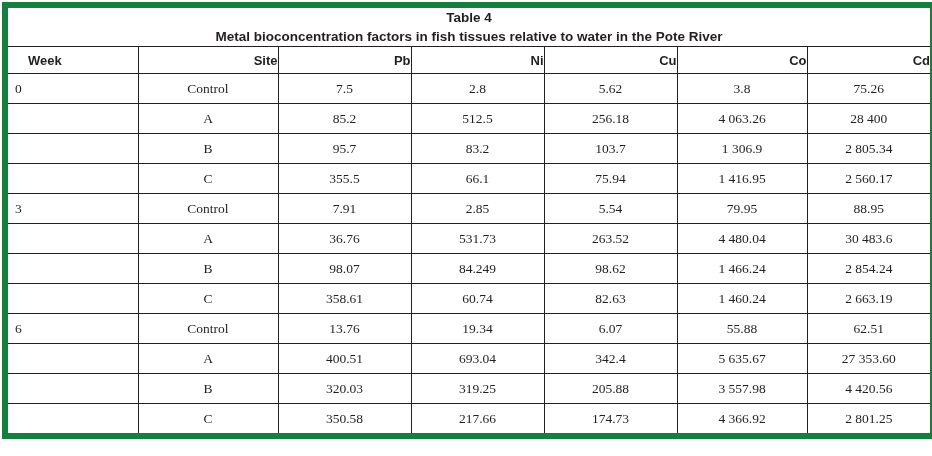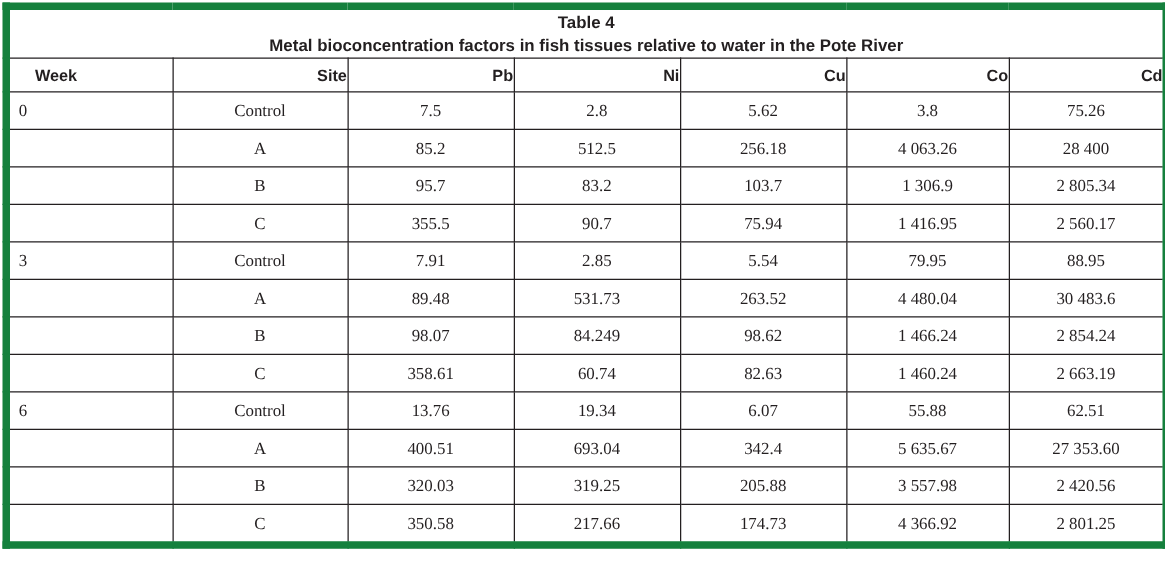--- a/index.html
+++ b/index.html
@@ -136,38 +136,38 @@
         <td class="cell">95.7</td>
         <td class="cell">83.2</td>
         <td class="cell">103.7</td>
         <td class="cell">1 306.9</td>
         <td class="cell">2 805.34</td>
       </tr>
       <tr>
         <td class="cell week"></td>
         <td class="cell site">C</td>
         <td class="cell">355.5</td>
-        <td class="cell">90.7</td>
+        <td class="cell">66.1</td>
         <td class="cell">75.94</td>
         <td class="cell">1 416.95</td>
         <td class="cell">2 560.17</td>
       </tr>
       <tr>
         <td class="cell week">3</td>
         <td class="cell site">Control</td>
         <td class="cell">7.91</td>
         <td class="cell">2.85</td>
         <td class="cell">5.54</td>
         <td class="cell">79.95</td>
         <td class="cell">88.95</td>
       </tr>
       <tr>
         <td class="cell week"></td>
         <td class="cell site">A</td>
-        <td class="cell">89.48</td>
+        <td class="cell">36.76</td>
         <td class="cell">531.73</td>
         <td class="cell">263.52</td>
         <td class="cell">4 480.04</td>
         <td class="cell">30 483.6</td>
       </tr>
       <tr>
         <td class="cell week"></td>
         <td class="cell site">B</td>
         <td class="cell">98.07</td>
         <td class="cell">84.249</td>
@@ -202,21 +202,21 @@
         <td class="cell">5 635.67</td>
         <td class="cell">27 353.60</td>
       </tr>
       <tr>
         <td class="cell week"></td>
         <td class="cell site">B</td>
         <td class="cell">320.03</td>
         <td class="cell">319.25</td>
         <td class="cell">205.88</td>
         <td class="cell">3 557.98</td>
-        <td class="cell">2 420.56</td>
+        <td class="cell">4 420.56</td>
       </tr>
       <tr>
         <td class="cell week"></td>
         <td class="cell site">C</td>
         <td class="cell">350.58</td>
         <td class="cell">217.66</td>
         <td class="cell">174.73</td>
         <td class="cell">4 366.92</td>
         <td class="cell">2 801.25</td>
       </tr>

